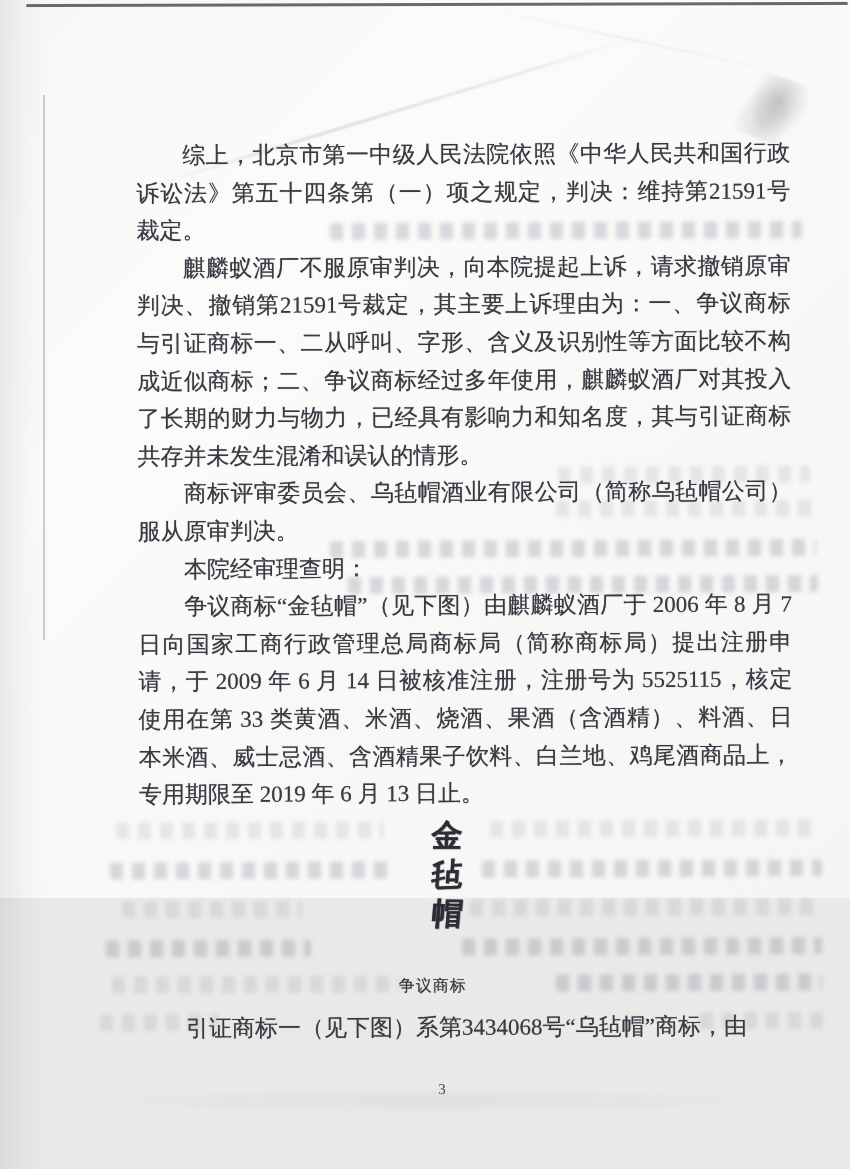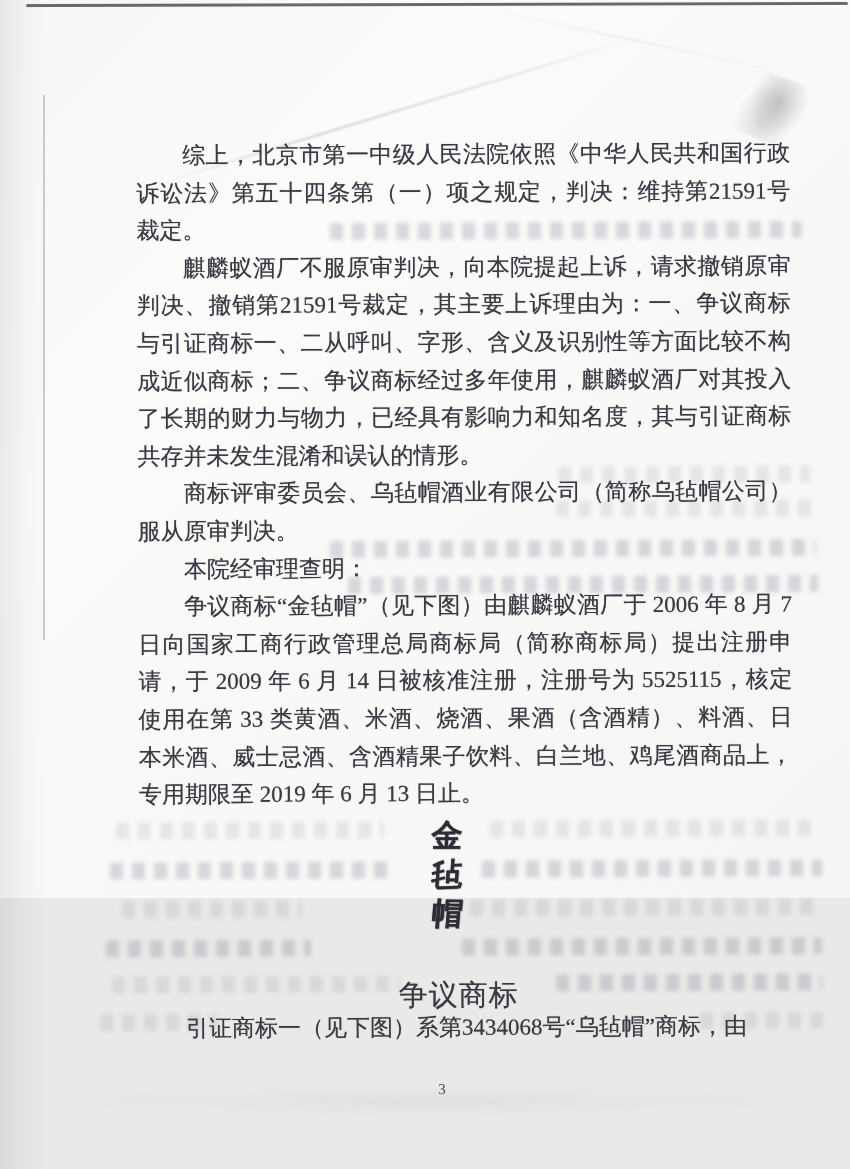--- a/index.html
+++ b/index.html
@@ -95,21 +95,21 @@
   }
   .tm-char{
     font-size:31px;line-height:39px;font-weight:700;color:#2c2d35;
     transform:skewX(-3deg);
     text-shadow:0 0 1px rgba(40,40,50,.8), .7px .7px 0 rgba(40,40,50,.35);
   }
   .tm-char:nth-child(2){transform:skewX(-6deg) rotate(-2deg);}
   .tm-char:nth-child(3){transform:skewX(-4deg) rotate(1deg);}
   .tm-caption{
     position:absolute;left:397px;top:976px;
-    font-size:29px;color:#383942;letter-spacing:1px;
+    font-size:16px;color:#383942;letter-spacing:1px;
     text-shadow:0 0 .8px rgba(55,56,66,.6);
   }
   .closing-line{
     position:absolute;left:138px;top:1009px;width:654px;
     font-size:23px;line-height:37.6px;color:#383942;
     text-shadow:0 0 .8px rgba(55,56,66,.6);
     text-indent:2em;margin:0;
   }
   .page-number{
     position:absolute;left:436px;top:1081px;

